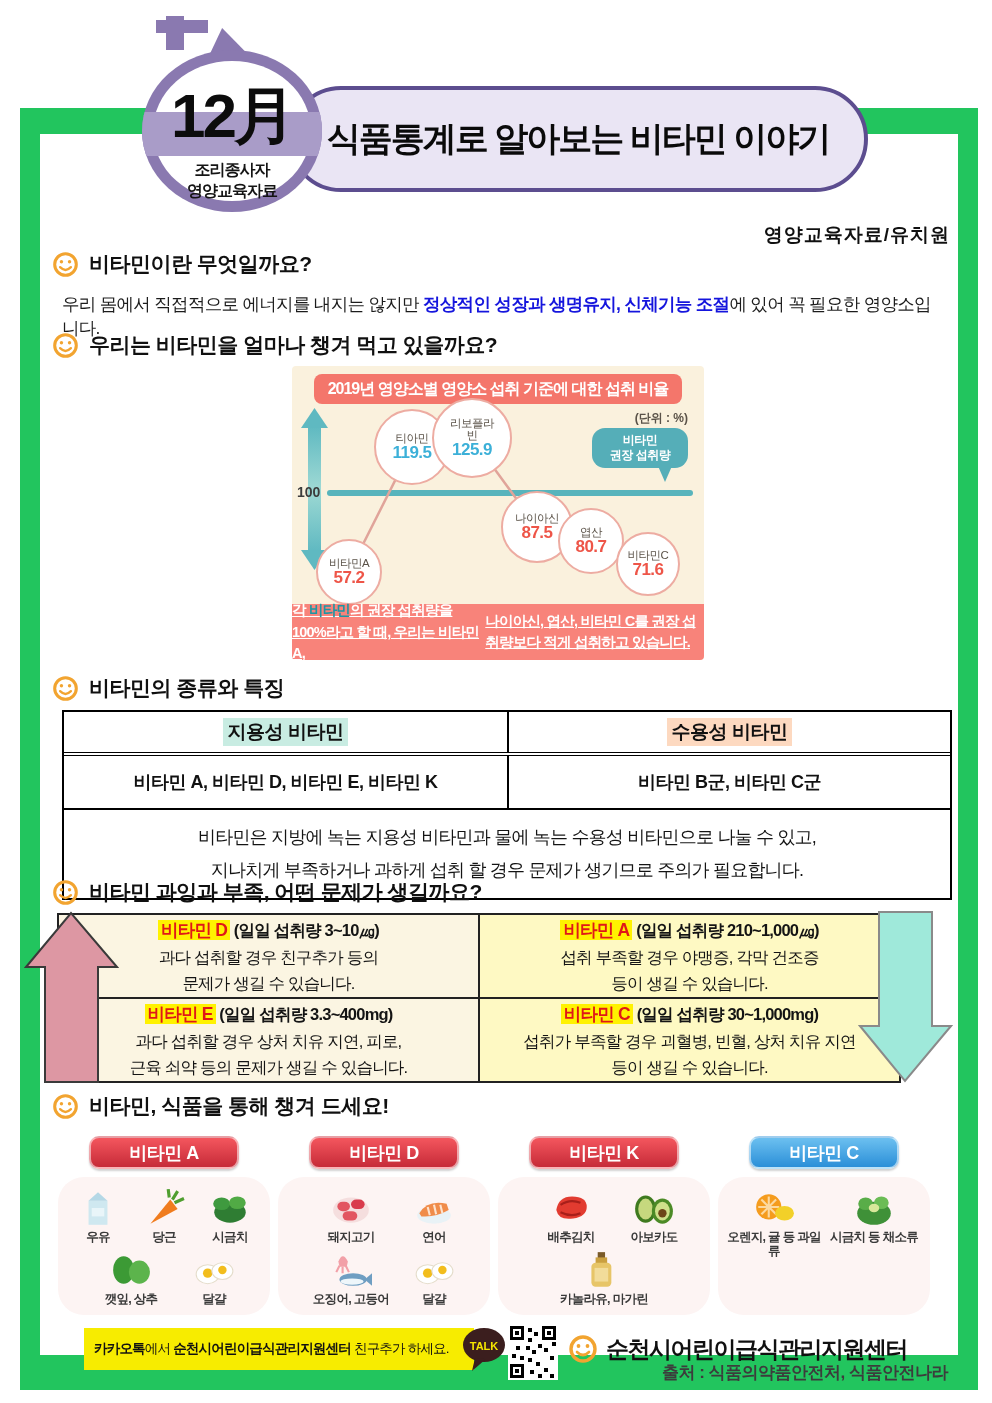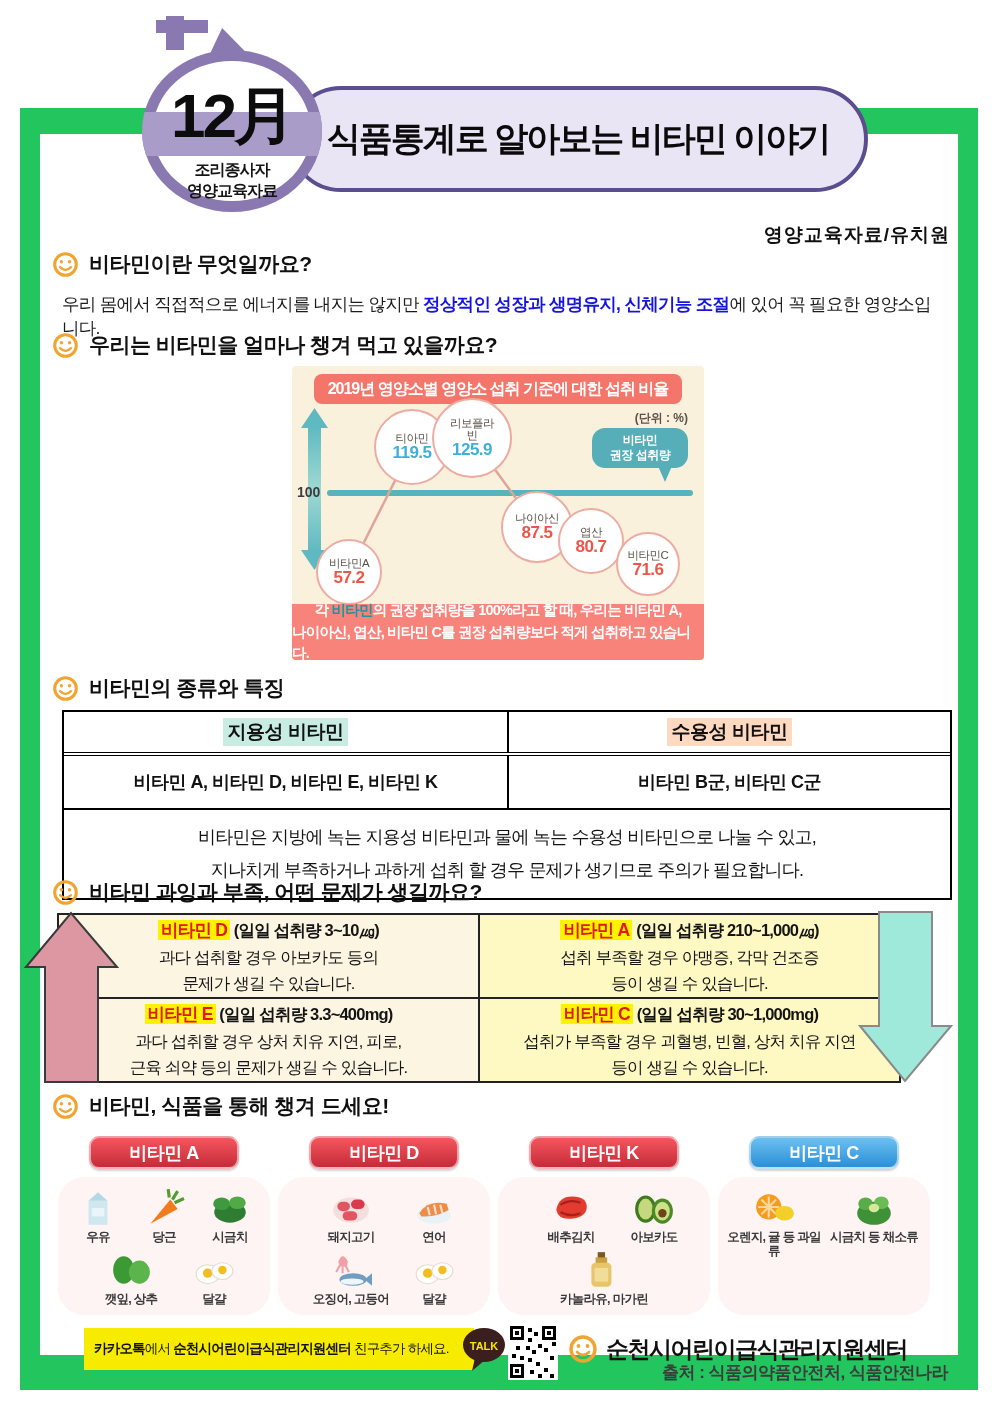--- a/index.html
+++ b/index.html
@@ -54,21 +54,21 @@
   .bubble{position:absolute;background:#fff;border:2px solid #edaca2;border-radius:50%;
           display:flex;flex-direction:column;align-items:center;justify-content:center;line-height:1.05;}
   .b-name{font-size:11.5px;font-weight:400;color:#5a5248;text-align:center;letter-spacing:-0.5px;}
   .b-val{font-size:17px;font-weight:800;letter-spacing:-0.5px;}
   .b-val.up{color:#3cb0d8;} .b-val.down{color:#ee5548;}
   .speech{position:absolute;right:16px;top:62px;width:96px;height:40px;background:#55aeb8;border-radius:13px;
           display:flex;flex-direction:column;align-items:center;justify-content:center;color:#fff;font-size:12px;font-weight:800;line-height:1.25;letter-spacing:-0.5px;}
   .speech-tail{position:absolute;right:32px;top:100px;width:0;height:0;border-left:7px solid transparent;
                border-right:7px solid transparent;border-top:16px solid #55aeb8;}
   .chart-caption{position:absolute;left:0;bottom:0;width:412px;height:56px;background:#f8837a;border-radius:0 0 4px 4px;
-                 display:flex;flex-direction:column;align-items:center;justify-content:center;color:#fff;font-size:14.5px;font-weight:800;letter-spacing:-0.8px;line-height:1.45;}
+                 display:flex;flex-direction:row;align-items:center;justify-content:center;color:#fff;font-size:14.5px;font-weight:800;letter-spacing:-0.8px;line-height:1.45;text-decoration:underline;}
   .chart-caption .tl{color:#1d96a4;}
 
   
   .vit-table{left:54px;top:710px;width:890px;border:2px solid #000;background:#fff;margin-left:8px;}
   .vt-row1{display:flex;border-bottom:4px double #000;}
   .vt-row2{display:flex;border-bottom:2px solid #000;}
   .vt-cell{width:50%;display:flex;align-items:center;justify-content:center;}
   .vt-row1 .vt-cell{height:40px;font-size:19px;font-weight:800;letter-spacing:-0.5px;}
   .vt-row2 .vt-cell{height:52px;font-size:18px;font-weight:800;letter-spacing:-0.5px;}
   .vt-cell + .vt-cell{border-left:2px solid #000;}
@@ -257,21 +257,21 @@
       <circle cx="10.5" cy="12" r="1.9" fill="#f2a430"></circle>
         <circle cx="19.5" cy="12" r="1.9" fill="#f2a430"></circle>
       <path d="M9,18 q6,6 12,0" fill="none" stroke="#f2a430" stroke-width="2.6" stroke-linecap="round"></path>
     </svg>
     <span class="txt">비타민 과잉과 부족, 어떤 문제가 생길까요?</span>
   </div>
 
   <div class="abs prob">
     <div class="p-cell p-cream">
       <div><span class="p-name">비타민 D</span> <span class="p-dose">(일일 섭취량 3~10㎍)</span></div>
-      <div>과다 섭취할 경우 아보카도 등의</div>
+      <div>과다 섭취할 경우 친구추가 등의</div>
       <div>문제가 생길 수 있습니다.</div>
     </div>
     <div class="p-cell p-pink">
       <div><span class="p-name">비타민 A</span> <span class="p-dose">(일일 섭취량 210~1,000㎍)</span></div>
       <div>섭취 부족할 경우 야맹증, 각막 건조증</div>
       <div>등이 생길 수 있습니다.</div>
     </div>
     <div class="p-cell p-cream">
       <div><span class="p-name">비타민 E</span> <span class="p-dose">(일일 섭취량 3.3~400mg)</span></div>
       <div>과다 섭취할 경우 상처 치유 지연, 피로,</div>

